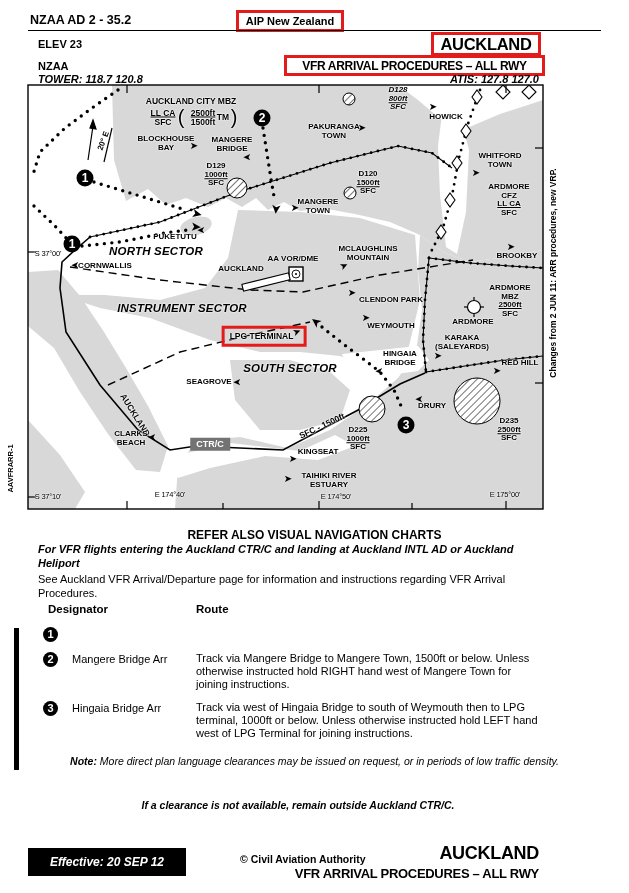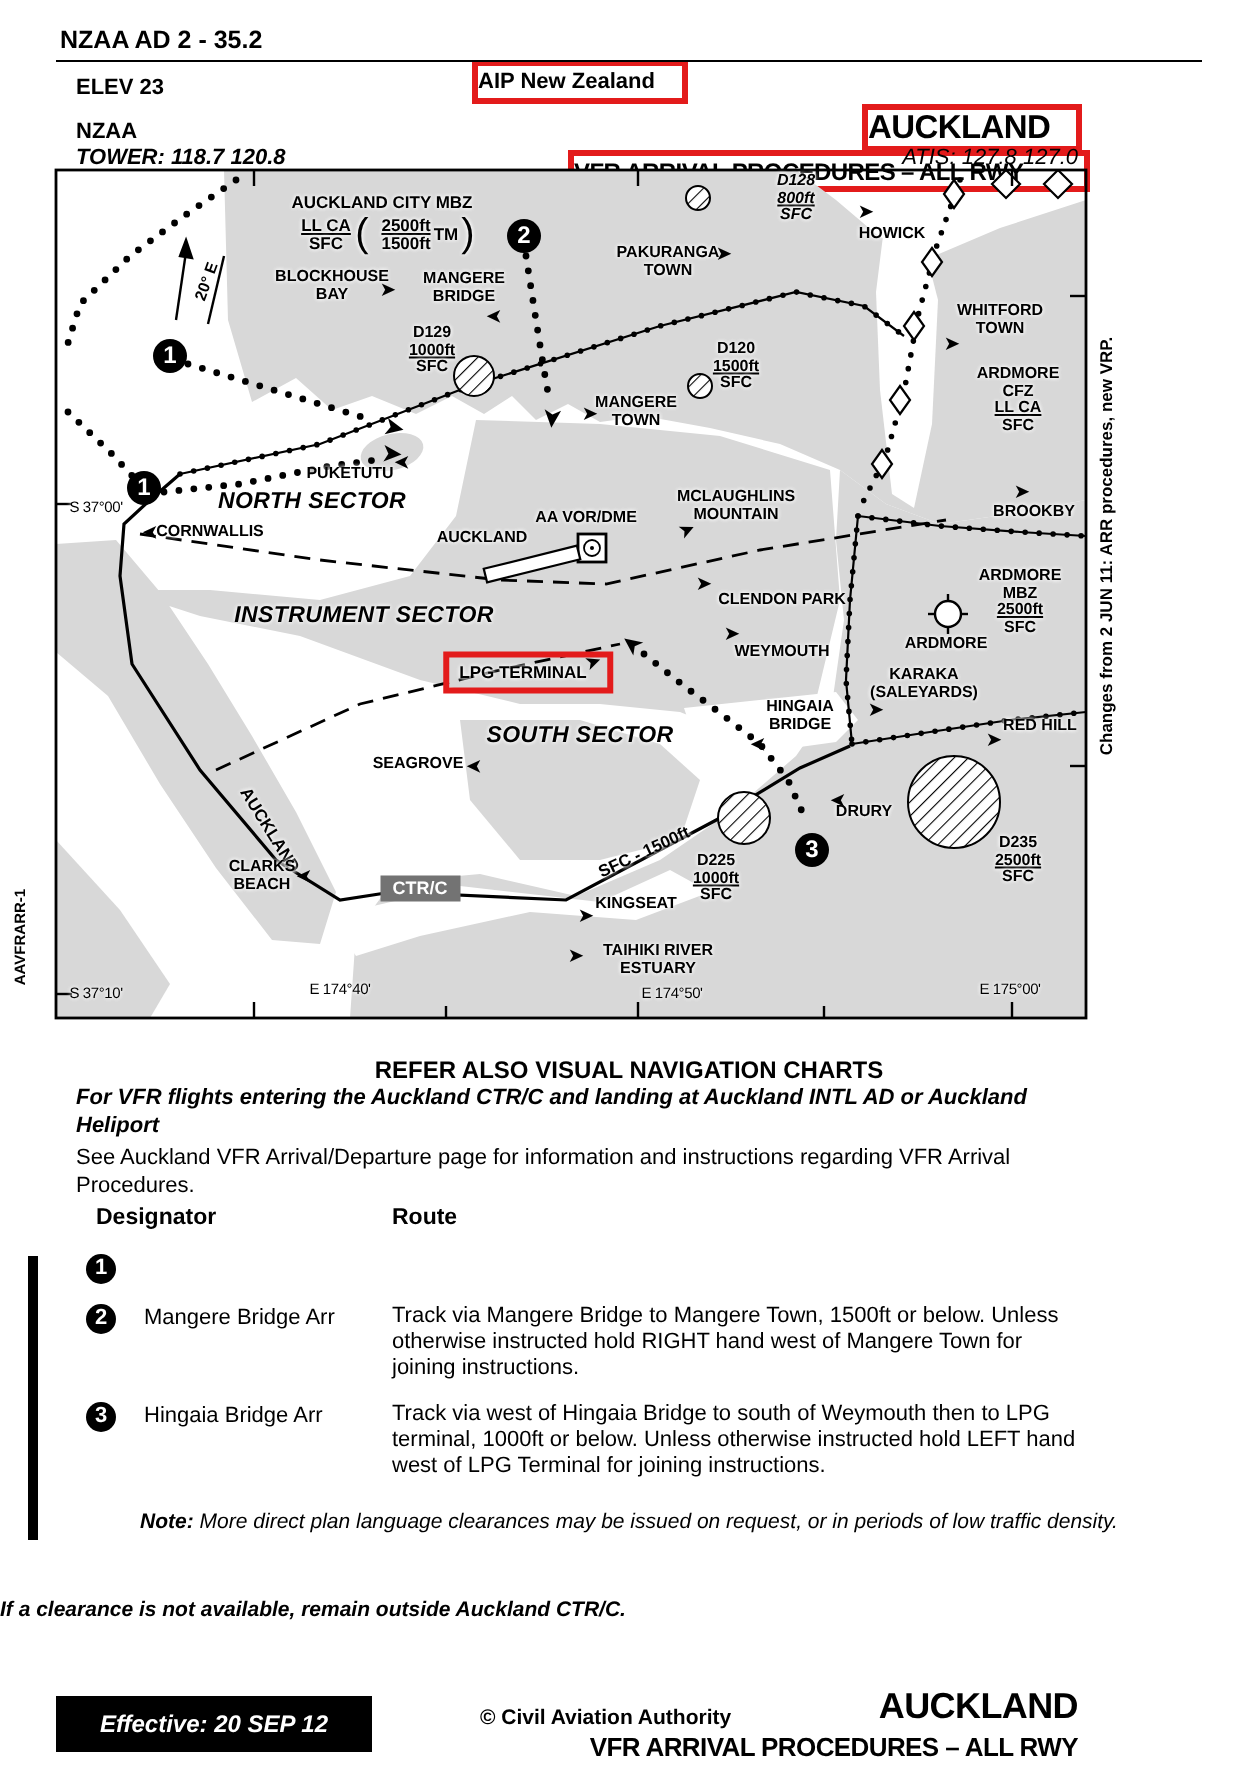--- a/index.html
+++ b/index.html
@@ -3,28 +3,28 @@
 <meta charset="utf-8">
 <style>
   :root{ --red:#e31b1b; --land:#d8d8d8; }
   *{box-sizing:border-box; margin:0; padding:0;}
   html,body{width:629px;height:893px;}
   body{font-family:"Liberation Sans",sans-serif;background:#fff;color:#000;position:relative;overflow:hidden;}
   .abs{position:absolute;}
   
   .hdr-docref{left:30px;top:13px;font-size:12.5px;font-weight:bold;}
   .hdr-rule{left:28px;top:30px;width:573px;height:0;border-top:1.6px solid #000;}
-  .annot{border:3px solid var(--red);display:flex;align-items:center;justify-content:flex-start;background:transparent;margin-top:20px;}
+  .annot{border:3px solid var(--red);display:flex;align-items:center;justify-content:center;background:transparent;}
   .annot-aip{left:236px;top:10px;width:108px;height:22px;font-size:11px;font-weight:bold;}
   .annot-city{left:431px;top:32px;width:110px;height:24px;font-size:16.5px;font-weight:bold;letter-spacing:-.3px;}
   .annot-title{left:284px;top:55px;width:261px;height:21px;font-size:12px;font-weight:bold;letter-spacing:-.3px;}
   .hdr-elev{left:38px;top:38px;font-size:11px;font-weight:bold;}
   .hdr-icao{left:38px;top:60px;font-size:11px;font-weight:bold;}
   .hdr-tower{left:38px;top:73px;font-size:11px;font-weight:bold;font-style:italic;}
-  .hdr-atis{left:436px;top:73px;width:103px;font-size:11px;font-weight:normal;font-style:italic;text-align:right;}
+  .hdr-atis{left:436px;top:73px;width:103px;font-size:11px;font-weight:bold;font-style:italic;text-align:right;}
   
   #map-layer{left:0;top:0;width:629px;height:893px;pointer-events:none;}
   #map-svg{position:absolute;left:0;top:0;}
   .ml{position:absolute;transform:translate(-50%,-50%);text-align:center;font-size:8px;font-weight:bold;line-height:8.5px;white-space:nowrap;color:#000;text-shadow:0 0 2px #fff,0 0 2px #fff;}
   .ml .ul{text-decoration:underline;}
   .ml.lg{font-size:8.5px;}
   .ml.sector{font-size:11.5px;font-style:italic;letter-spacing:.2px;line-height:12px;}
   .ml.coord{font-size:7.5px;font-weight:normal;letter-spacing:-.2px;}
   .ml.inverse{background:#737373;color:#fff;padding:2px 6px;font-size:9px;text-shadow:none;}
   .ml.redbox{border:3px solid var(--red);padding:3px 10px 3px 5px;font-size:8.5px;}
@@ -41,21 +41,21 @@
   .th-designator{left:48px;top:603px;font-size:11.5px;font-weight:bold;}
   .th-route{left:196px;top:603px;font-size:11.5px;font-weight:bold;}
   #proc-rows{left:38px;top:627px;width:560px;}
   .prow{display:grid;grid-template-columns:34px 124px 345px;margin-bottom:10px;}
   .prow .num{width:15px;height:15px;border-radius:50%;background:#000;color:#fff;font-size:11px;font-weight:bold;line-height:15px;text-align:center;margin-left:5px;}
   .prow .des{font-size:11px;padding-top:1px;}
   .prow .rte{font-size:11px;line-height:13px;}
   .changebar{left:14px;top:628px;width:5px;height:142px;background:#000;}
   .note1{left:0;top:755px;width:629px;text-align:center;font-size:10.5px;font-style:italic;}
   .note1 b{font-weight:bold;}
-  .note2{left:0;top:799px;width:596px;text-align:left;font-size:10.5px;font-style:italic;font-weight:bold;}
+  .note2{left:0;top:799px;width:596px;text-align:center;font-size:10.5px;font-style:italic;font-weight:bold;}
   
   .eff-box{left:28px;top:848px;width:158px;height:28px;background:#000;color:#fff;display:flex;align-items:center;justify-content:center;font-size:12px;font-weight:bold;font-style:italic;}
   .authority{left:240px;top:853px;font-size:10.5px;font-weight:bold;}
   .f-city{left:339px;top:843px;width:200px;text-align:right;font-size:18px;font-weight:bold;letter-spacing:-.3px;}
   .f-title{left:239px;top:866px;width:300px;text-align:right;font-size:13px;font-weight:bold;letter-spacing:-.3px;}
 </style>
 </head>
 <body>
 
 <div class="abs hdr-docref">NZAA AD 2 - 35.2</div>

